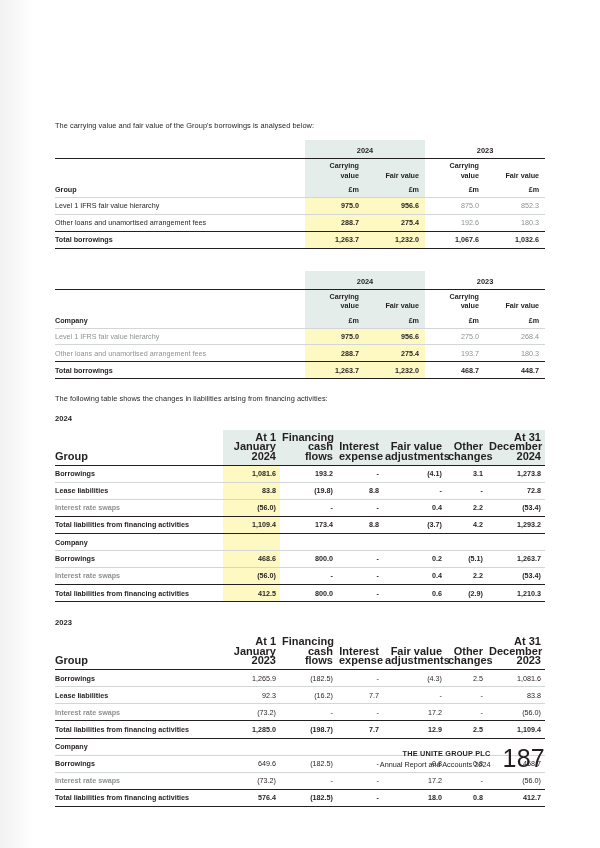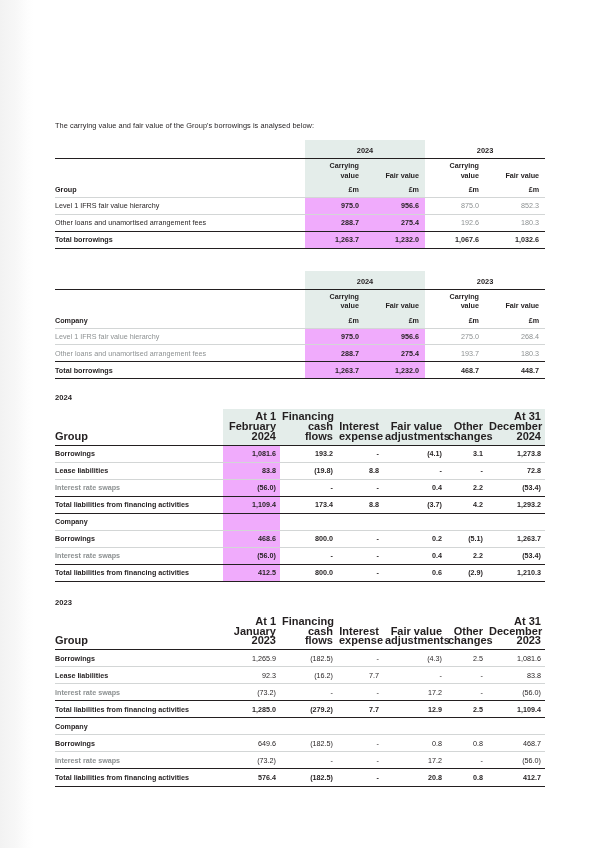--- a/index.html
+++ b/index.html
@@ -111,21 +111,21 @@
     padding-left: 0;
   }
   .tbl-fv .rule-top td {
     border-bottom: 1.1px solid #231f20;
     height: 0;
     padding: 0;
   }
 
   
   .shade { background: #e4edea; }
-  .shade-soft { background: #f0abfc; }
+  .shade-soft { background: #fef9c3; }
   
   .prior { color: #8d9192; }
   .cur { font-weight: bold; }
 
   .tbl-gap { height: 22px; }
 
   
   .tbl-fa { width: 490px; }
   .tbl-fa .c-label { width: 168px; }
   .tbl-fa .c-n1 { width: 57px; }
@@ -339,37 +339,38 @@
           <td class="shade-soft">1,263.7</td>
           <td class="shade-soft">1,232.0</td>
           <td>468.7</td>
           <td>448.7</td>
         </tr>
       </tbody>
     </table>
 
     <div style="height:14px"></div>
 
+    <p class="para">The following table shows the changes in liabilities arising from financing activities:</p>
 
     <div class="yearlabel">2024</div>
 
     <table class="tbl-fa">
       <colgroup>
         <col class="c-label">
           <col class="c-n1">
           <col class="c-n2">
           <col class="c-n3">
         <col class="c-n4">
           <col class="c-n5">
           <col class="c-n6">
       </colgroup>
       <tbody>
         <tr class="hdr">
           <td class="lab">Group</td>
-          <td class="shade">At 1 February 2024</td>
+          <td class="shade">At 1 January 2024</td>
           <td class="shade">Financing cash flows</td>
           <td class="shade">Interest expense</td>
           <td class="shade">Fair value adjustments</td>
           <td class="shade">Other changes</td>
           <td class="shade">At 31 December 2024</td>
         </tr>
         <tr class="datarow" style="border-top:1.1px solid #231f20">
           <td class="lab" style="border-top:1.1px solid #231f20">Borrowings</td>
           <td class="shade-soft bold" style="border-top:1.1px solid #231f20">1,081.6</td>
           <td class="bold" style="border-top:1.1px solid #231f20">193.2</td>
@@ -491,21 +492,21 @@
           <td class="bold-blk">(73.2)</td>
           <td class="bold-blk">-</td>
           <td class="bold-blk">-</td>
           <td class="bold-blk">17.2</td>
           <td class="bold-blk">-</td>
           <td class="bold-blk">(56.0)</td>
         </tr>
         <tr class="totalrow no-bottom">
           <td class="lab">Total liabilities from financing activities</td>
           <td>1,285.0</td>
-          <td>(279.2)</td>
+          <td>(198.7)</td>
           <td>7.7</td>
           <td>12.9</td>
           <td>2.5</td>
           <td>1,109.4</td>
         </tr>
         <tr class="subhead">
           <td>Company</td>
           <td></td>
           <td></td>
           <td></td>
@@ -529,22 +530,29 @@
           <td class="bold-blk">-</td>
           <td class="bold-blk">17.2</td>
           <td class="bold-blk">-</td>
           <td class="bold-blk">(56.0)</td>
         </tr>
         <tr class="totalrow">
           <td class="lab">Total liabilities from financing activities</td>
           <td>576.4</td>
           <td>(182.5)</td>
           <td>-</td>
-          <td>20.8</td>
+          <td>18.0</td>
           <td>0.8</td>
           <td>412.7</td>
         </tr>
       </tbody>
     </table>
 
   </div>
 
+  <div class="footer">
+    <div class="footer-text">
+      <div class="footer-co">THE UNITE GROUP PLC</div>
+      <div class="footer-sub">Annual Report and Accounts 2024</div>
+    </div>
+    <div class="footer-page">187</div>
+  </div>
 </div>
 
 </body></html>

